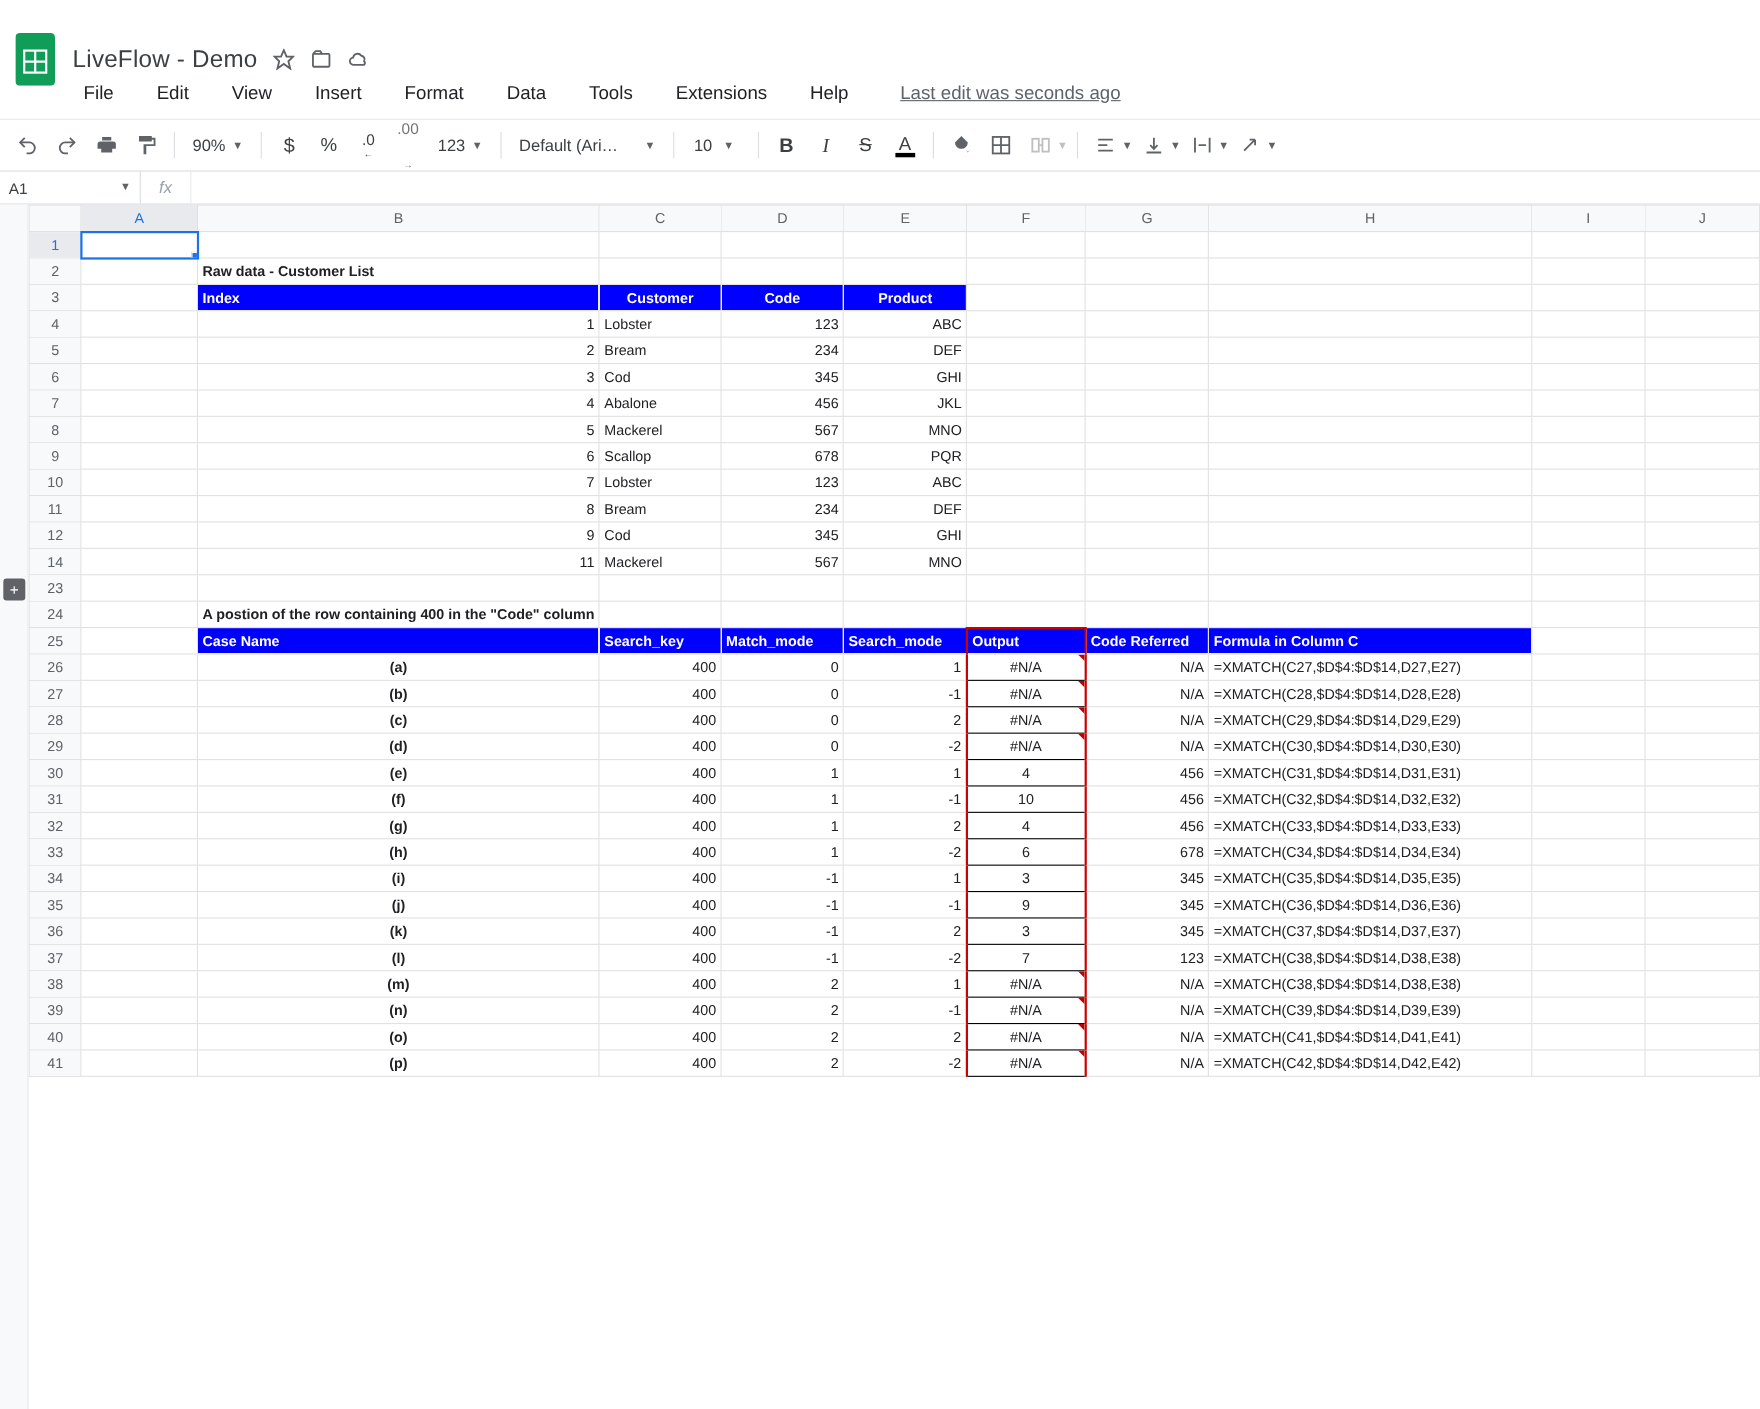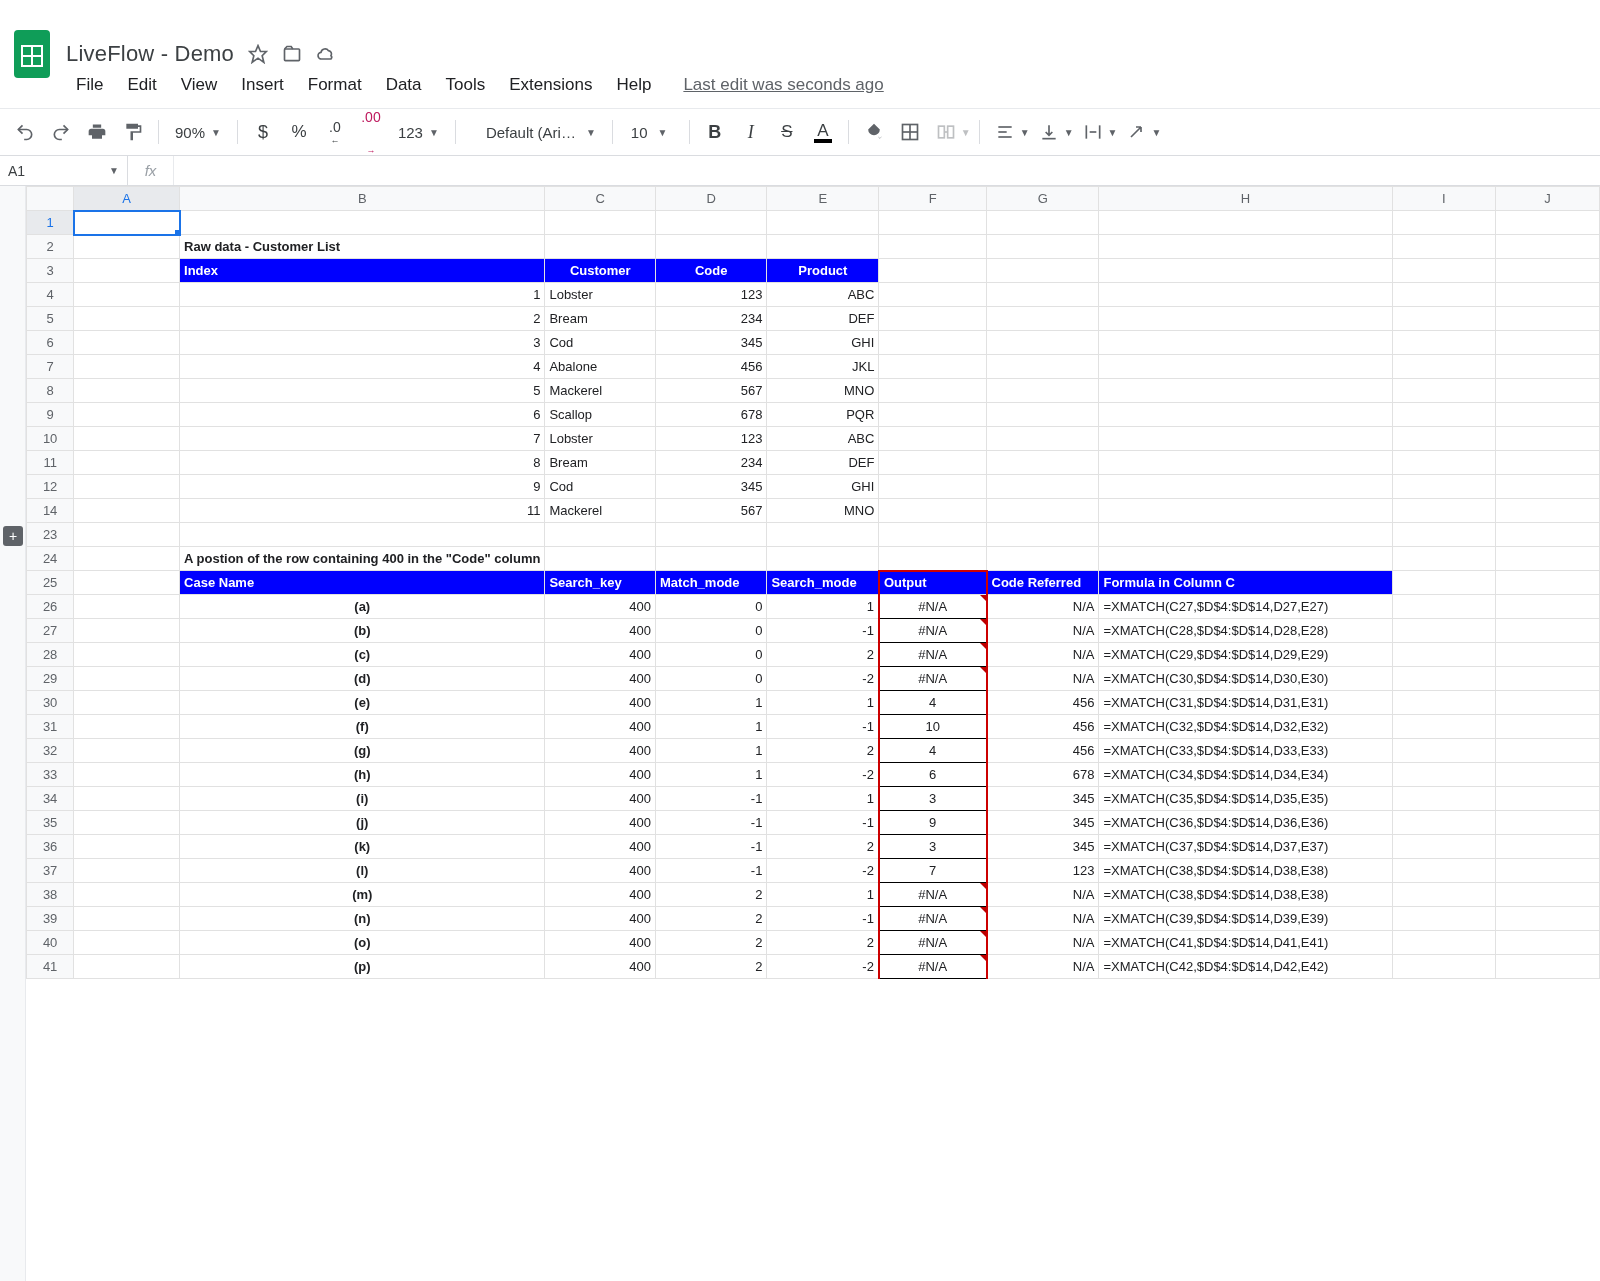--- a/index.html
+++ b/index.html
@@ -9,32 +9,32 @@
 .titlebar { display: flex; align-items: center; padding: 8px 12px; gap: 14px; border-bottom: 1px solid transparent; }
 .logo-box { width: 40px; height: 52px; display: flex; align-items: center; justify-content: center; }
 .logo { width: 36px; height: 48px; }
 .title-col { flex: 1; display: flex; flex-direction: column; gap: 4px; margin-top: 33px; }
 .title-row { display: flex; align-items: center; gap: 14px; }
 .doc-title { font-size: 22px; color: #3c4043; font-weight: 400; letter-spacing: 0.2px; }
 .title-icon { color: #5f6368; cursor: pointer; }
 .title-icon svg { width: 20px; height: 20px; display: block; }
 
 
-.menubar { display: flex; align-items: center; gap: 4px; padding: 0; }
+.menubar { display: flex; align-items: center; gap: 19px; padding: 0; }
 .menu-item { padding: 4px 10px; font-size: 17px; color: #202124; cursor: pointer; border-radius: 4px; }
 .last-edit { font-size: 17px; color: #5f6368; text-decoration: underline; margin-left: 18px; cursor: pointer; }
 
 
 .toolbar { display: flex; align-items: center; padding: 6px 8px; gap: 2px; border-top: 1px solid #e8eaed; border-bottom: 1px solid #dadce0; min-height: 48px; }
 .tool-btn { width: 34px; height: 34px; display: flex; align-items: center; justify-content: center; cursor: pointer; border-radius: 4px; color: #5f6368; }
 .tool-btn svg { width: 20px; height: 20px; }
 .tool-sep { width: 1px; height: 24px; background: #dadce0; margin: 0 6px; }
 .zoom-box { display: flex; align-items: center; gap: 6px; padding: 4px 8px; font-size: 15px; color: #3c4043; cursor: pointer; }
 .dropdown-arrow { font-size: 10px; color: #5f6368; }
-.font-box { display: flex; align-items: center; gap: 10px; padding: 4px 8px; font-size: 15px; color: #3c4043; cursor: pointer; min-width: 110px; margin-left: 14px; }
+.font-box { display: flex; align-items: center; gap: 24px; padding: 4px 8px; font-size: 15px; color: #3c4043; cursor: pointer; min-width: 110px; }
 .font-box .font-name { flex: 1; overflow: hidden; white-space: nowrap; text-overflow: ellipsis; }
 .size-box { display: flex; align-items: center; gap: 10px; padding: 4px 10px; font-size: 15px; color: #3c4043; cursor: pointer; min-width: 60px; }
 .text-color-btn { display: flex; flex-direction: column; align-items: center; justify-content: center; }
 .text-color-btn .underline-bar { width: 18px; height: 4px; background: #000; margin-top: -2px; }
 
 
 .formula-bar { display: flex; align-items: stretch; border-bottom: 1px solid #dadce0; height: 30px; }
 .name-box { width: 128px; display: flex; align-items: center; padding: 0 8px; font-size: 14px; color: #3c4043; border-right: 1px solid #dadce0; position: relative; }
 .name-box .arrow { margin-left: auto; font-size: 10px; color: #5f6368; }
 .fx-box { width: 46px; display: flex; align-items: center; justify-content: center; font-style: italic; color: #9aa0a6; font-size: 15px; border-right: 1px solid #e8eaed; }
@@ -156,21 +156,21 @@
       <span>90%</span>
       <span class="dropdown-arrow">▼</span>
     </div>
   <div class="tool-sep"></div>
   <div class="tool-btn" style="font-size:18px;color:#3c4043;">$</div>
   <div class="tool-btn" style="font-size:17px;color:#3c4043;">%</div>
   <div class="tool-btn" style="font-size:14px;color:#3c4043;flex-direction:column;">
       <span>.0</span>
       <span style="font-size:9px;">←</span>
     </div>
-  <div class="tool-btn" style="font-size:14px;color:#be185d;flex-direction:column;gap:20px;">
+  <div class="tool-btn" style="font-size:14px;color:#737373;flex-direction:column;gap:20px;">
       <span>.00</span>
       <span style="font-size:9px;">→</span>
     </div>
   <div class="zoom-box">
       <span>123</span>
       <span class="dropdown-arrow">▼</span>
     </div>
   <div class="tool-sep"></div>
   <div class="font-box">
       <span class="font-name">Default (Ari…</span>

